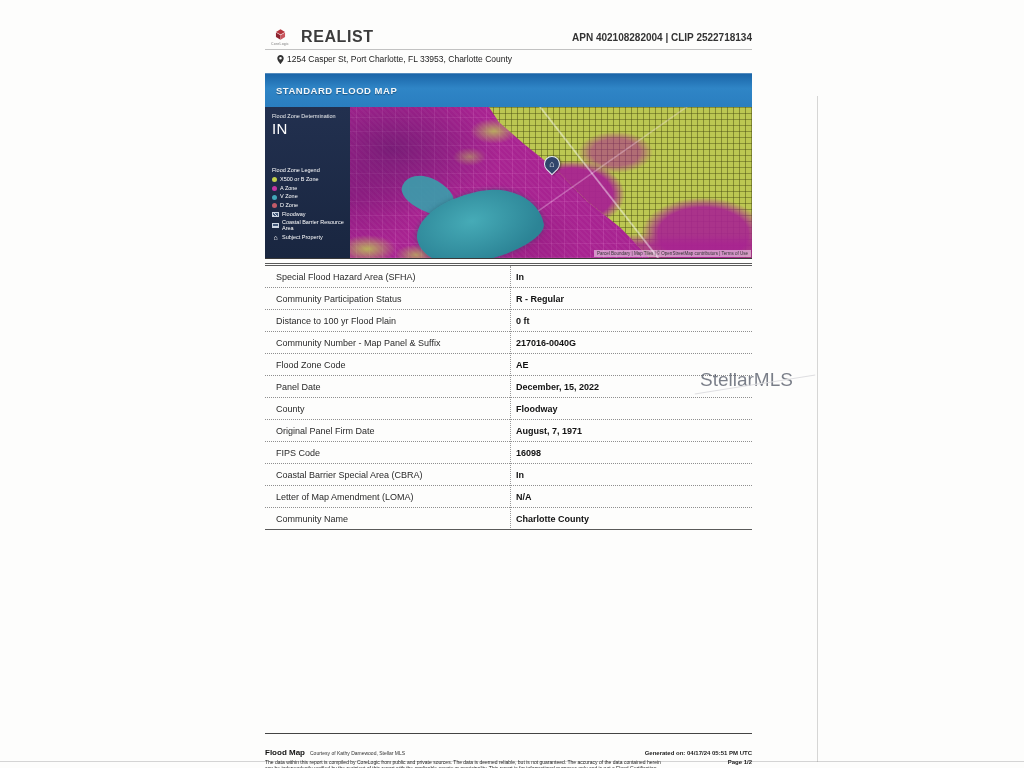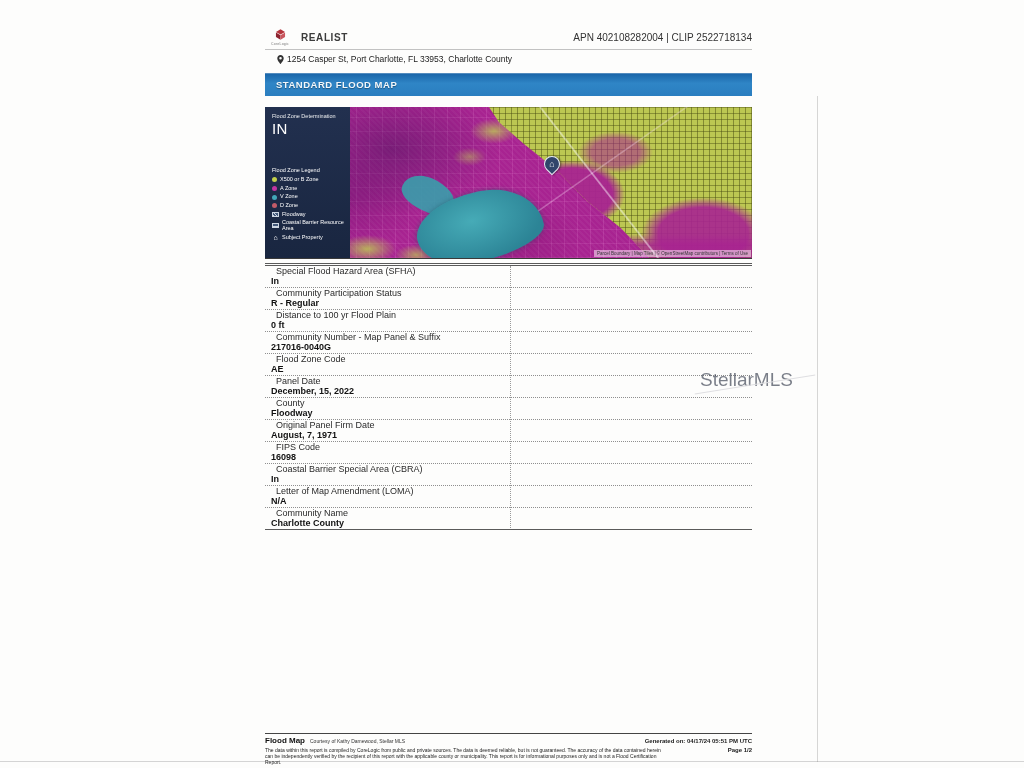--- a/index.html
+++ b/index.html
@@ -3,26 +3,26 @@
 <meta charset="utf-8">
 <style>
   html,body{margin:0;padding:0;background:#e9e9e9;}
   .page{position:relative;width:1024px;height:768px;background:#fdfdfc;overflow:hidden;
         font-family:"Liberation Sans", sans-serif;color:#222;}
   
   .header{position:absolute;left:265px;top:26px;width:487px;height:22px;display:flex;align-items:center;}
   .logo-wrap{display:flex;flex-direction:column;align-items:center;width:30px;}
   .logo-ic{width:13px;height:13px;}
   .logo-sub{font-size:3.5px;color:#777;letter-spacing:.2px;margin-top:1px;}
-  .brand{font-size:10px;font-weight:bold;color:#3c3c3c;letter-spacing:.6px;margin-left:6px;}
-  .apn{margin-left:auto;font-size:10px;font-weight:normal;color:#333;}
+  .brand{font-size:16px;font-weight:bold;color:#3c3c3c;letter-spacing:.6px;margin-left:6px;}
+  .apn{margin-left:auto;font-size:10px;font-weight:bold;color:#333;}
   .hr1{position:absolute;left:265px;top:49px;width:487px;border-top:1px solid #c2c2c2;}
   .addr{position:absolute;left:277px;top:54px;width:470px;font-size:8.5px;color:#222;display:flex;align-items:center;gap:3px;}
   
-  .banner{position:absolute;left:265px;top:73px;width:487px;height:23px;
+  .banner{position:absolute;left:265px;top:73px;width:487px;height:34px;
           background:linear-gradient(180deg,#1963a6 0%,#2f85c6 45%,#2a7ec0 100%);
           display:flex;align-items:center;box-shadow:inset 0 1px 0 rgba(255,255,255,.25);text-align:right;}
   .banner span{color:#f2f7fb;font-size:9.5px;font-weight:bold;letter-spacing:.5px;margin-left:11px;
                text-shadow:0 1px 1px rgba(0,0,0,.35);}
   
   .map{position:absolute;left:265px;top:107px;width:487px;height:151px;overflow:hidden;
        background:#a82391;border-bottom:1px solid #3a3a3a;}
   .map-noise{position:absolute;inset:0;
     background:
      radial-gradient(ellipse 150px 90px at 26% 28%, rgba(62,18,86,.45), transparent 72%),
@@ -72,35 +72,35 @@
   .pin{position:absolute;left:279px;top:49px;width:14px;height:14px;z-index:7;
        background:#30456b;border:1.5px solid #e8eef5;border-radius:50% 50% 50% 0;
        transform:rotate(-45deg);box-shadow:1px 1px 2px rgba(0,0,0,.4);}
   .pin span{position:absolute;inset:0;display:flex;align-items:center;justify-content:center;
        transform:rotate(45deg);color:#fff;font-size:9px;line-height:9px;}
   .map-attrib{position:absolute;right:1px;bottom:1px;z-index:6;height:7px;line-height:7px;
        background:rgba(255,255,255,.5);color:#333;font-size:4.5px;padding:0 3px;}
   
   .ftable{position:absolute;left:265px;top:263px;width:487px;border-top:3px double #5a5a5a;}
   .tdivider{position:absolute;left:245px;top:0;bottom:0;border-left:1px dotted #9a9a9a;}
-  .trow{display:flex;height:21px;border-bottom:1px dotted #8f8f8f;position:relative;flex-direction:column;}
+  .trow{display:flex;height:21px;align-items:center;border-bottom:1px dotted #8f8f8f;position:relative;}
   .trow:last-child{border-bottom:1.5px solid #5a5a5a;}
   .tlabel{width:245px;box-sizing:border-box;padding-left:11px;font-size:9px;color:#2a2a2a;flex:none;}
   .tvalue{padding-left:6px;font-size:9px;font-weight:bold;color:#111;}
   
   .watermark{position:absolute;left:700px;top:369px;font-size:19px;color:#0f172a;opacity:.55;z-index:2;}
   .watermark::after{content:"";position:absolute;left:-6px;top:15px;width:122px;height:1px;
        background:#c6c6cc;transform:rotate(-9deg);}
   .v-artifact{position:absolute;left:817px;top:96px;height:666px;width:1px;background:rgba(140,140,140,.35);}
   .h-artifact{position:absolute;left:0;top:761px;width:1024px;height:1px;background:rgba(120,120,120,.3);}
   
   .footer{position:absolute;left:265px;top:733px;width:487px;border-top:1px solid #444;
           border-bottom:1px dotted #b5b5b5;padding:2px 0 3px 0;box-sizing:border-box;}
   .f-row1{display:flex;align-items:baseline;}
-  .f-title{font-size:8px;font-weight:bold;color:#111;}
+  .f-title{font-size:8px;font-weight:bold;color:#111;margin-top:12px;}
   .f-courtesy{font-size:5px;color:#333;margin-left:5px;}
   .f-gen{margin-left:auto;font-size:6px;font-weight:bold;color:#222;}
   .f-row2{display:flex;margin-top:2px;}
   .f-disc{font-size:5px;line-height:6px;color:#222;width:405px;}
   .f-page{margin-left:auto;font-size:6px;font-weight:bold;color:#222;}
 </style>
 </head>
 <body>
 
 <div class="page">

